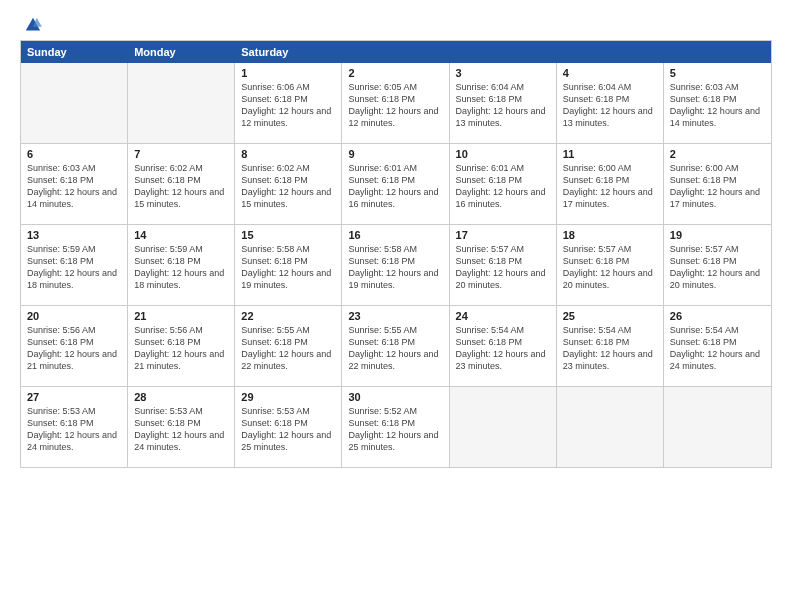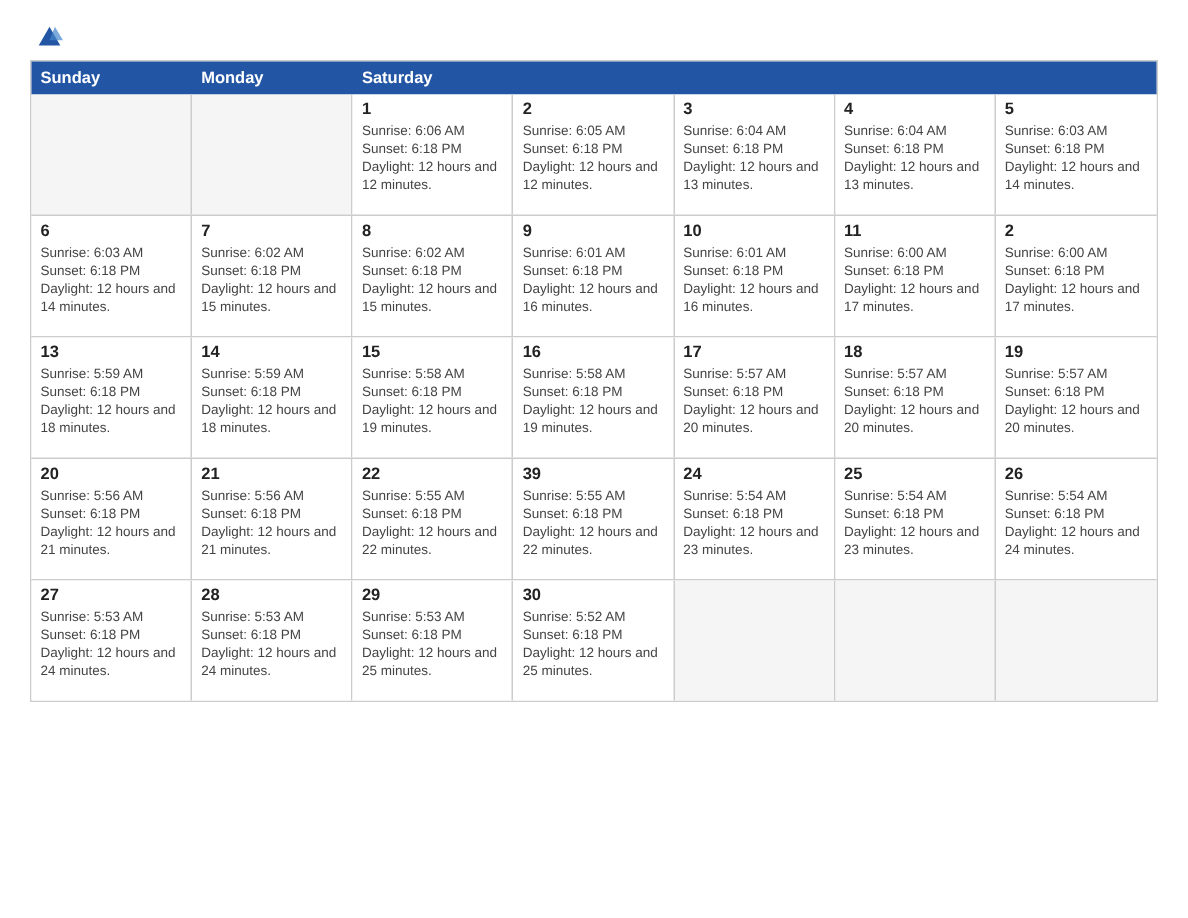--- a/index.html
+++ b/index.html
@@ -238,21 +238,21 @@
           </div>
           <div class="cal-cell">
             <div class="day-num">21</div>
             <div class="cell-text">Sunrise: 5:56 AM<br>Sunset: 6:18 PM<br>Daylight: 12 hours and 21 minutes.</div>
           </div>
           <div class="cal-cell">
             <div class="day-num">22</div>
             <div class="cell-text">Sunrise: 5:55 AM<br>Sunset: 6:18 PM<br>Daylight: 12 hours and 22 minutes.</div>
           </div>
           <div class="cal-cell">
-            <div class="day-num">39</div>
+            <div class="day-num">23</div>
             <div class="cell-text">Sunrise: 5:55 AM<br>Sunset: 6:18 PM<br>Daylight: 12 hours and 22 minutes.</div>
           </div>
           <div class="cal-cell">
             <div class="day-num">24</div>
             <div class="cell-text">Sunrise: 5:54 AM<br>Sunset: 6:18 PM<br>Daylight: 12 hours and 23 minutes.</div>
           </div>
           <div class="cal-cell">
             <div class="day-num">25</div>
             <div class="cell-text">Sunrise: 5:54 AM<br>Sunset: 6:18 PM<br>Daylight: 12 hours and 23 minutes.</div>
           </div>

